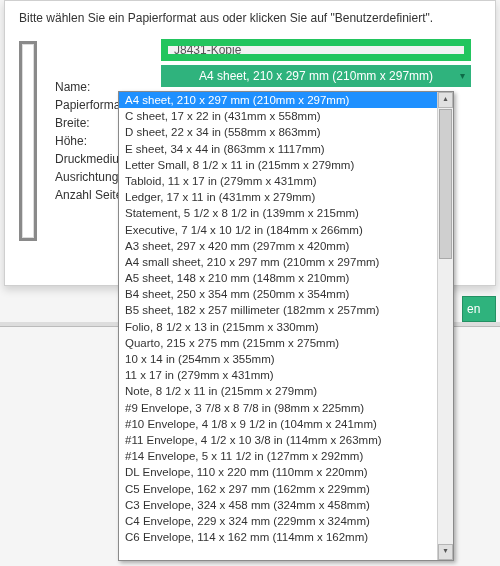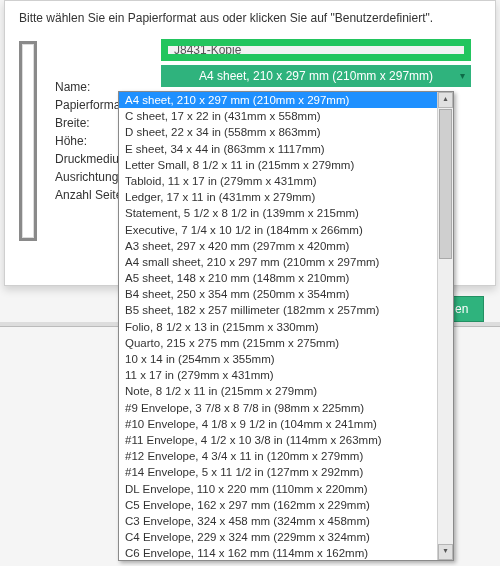--- a/index.html
+++ b/index.html
@@ -140,21 +140,21 @@
   .dropdown .scrollbar .thumb {
     position: absolute;
     left: 1px; right: 1px;
     top: 17px; height: 150px;
     background: #cfcfcf;
     border: 1px solid #a9a9a9;
     cursor: pointer;
   }
   .green-btn-frag {
     position: absolute;
-    right: 16px;
+    right: 4px;
     top: 296px;
     width: 34px;
     height: 26px;
     background: #2fb37d;
     color: #fff;
     border: 1px solid #239063;
     line-height: 24px;
     font-size: 12px;
     padding-left: 4px;
     overflow: hidden;
@@ -223,21 +223,20 @@
       <div class="item">B4 sheet, 250 x 354 mm  (250mm x 354mm)</div>
       <div class="item">B5 sheet, 182 x 257 millimeter  (182mm x 257mm)</div>
       <div class="item">Folio, 8 1/2 x 13 in  (215mm x 330mm)</div>
       <div class="item">Quarto, 215 x 275 mm  (215mm x 275mm)</div>
       <div class="item">10 x 14 in  (254mm x 355mm)</div>
       <div class="item">11 x 17 in  (279mm x 431mm)</div>
       <div class="item">Note, 8 1/2 x 11 in  (215mm x 279mm)</div>
       <div class="item">#9 Envelope, 3 7/8 x 8 7/8 in  (98mm x 225mm)</div>
       <div class="item">#10 Envelope, 4 1/8 x 9 1/2 in  (104mm x 241mm)</div>
       <div class="item">#11 Envelope, 4 1/2 x 10 3/8 in  (114mm x 263mm)</div>
-      <div class="item">#12 Envelope, 4 3/4 x 11 in  (120mm x 279mm)</div>
       <div class="item">#14 Envelope, 5 x 11 1/2 in  (127mm x 292mm)</div>
       <div class="item">DL Envelope, 110 x 220 mm  (110mm x 220mm)</div>
       <div class="item">C5 Envelope, 162 x 297 mm  (162mm x 229mm)</div>
       <div class="item">C3 Envelope, 324 x 458 mm  (324mm x 458mm)</div>
       <div class="item">C4 Envelope, 229 x 324 mm  (229mm x 324mm)</div>
       <div class="item">C6 Envelope, 114 x 162 mm  (114mm x 162mm)</div>
     </div>
   <div class="scrollbar">
     <div class="btn up">▴</div>
     <div class="thumb"></div>

